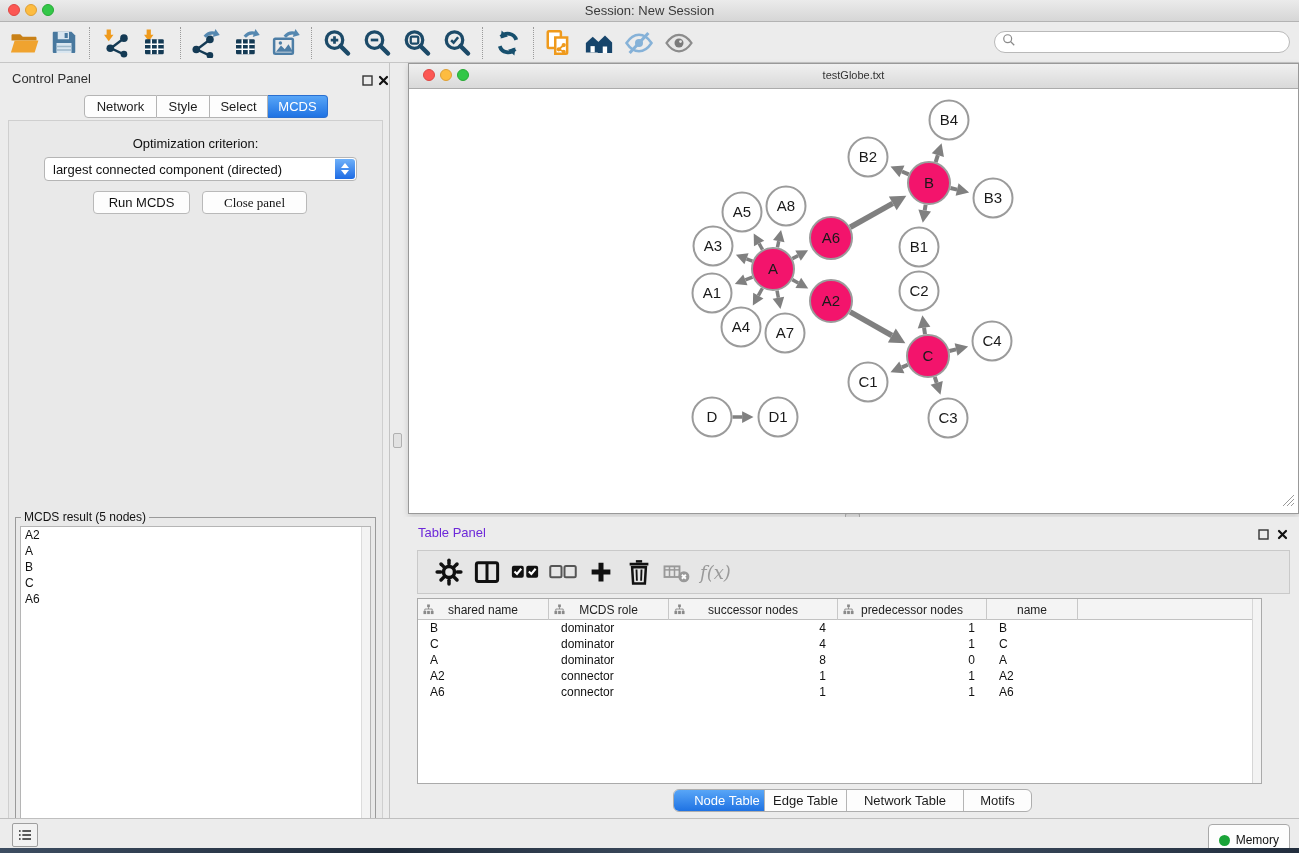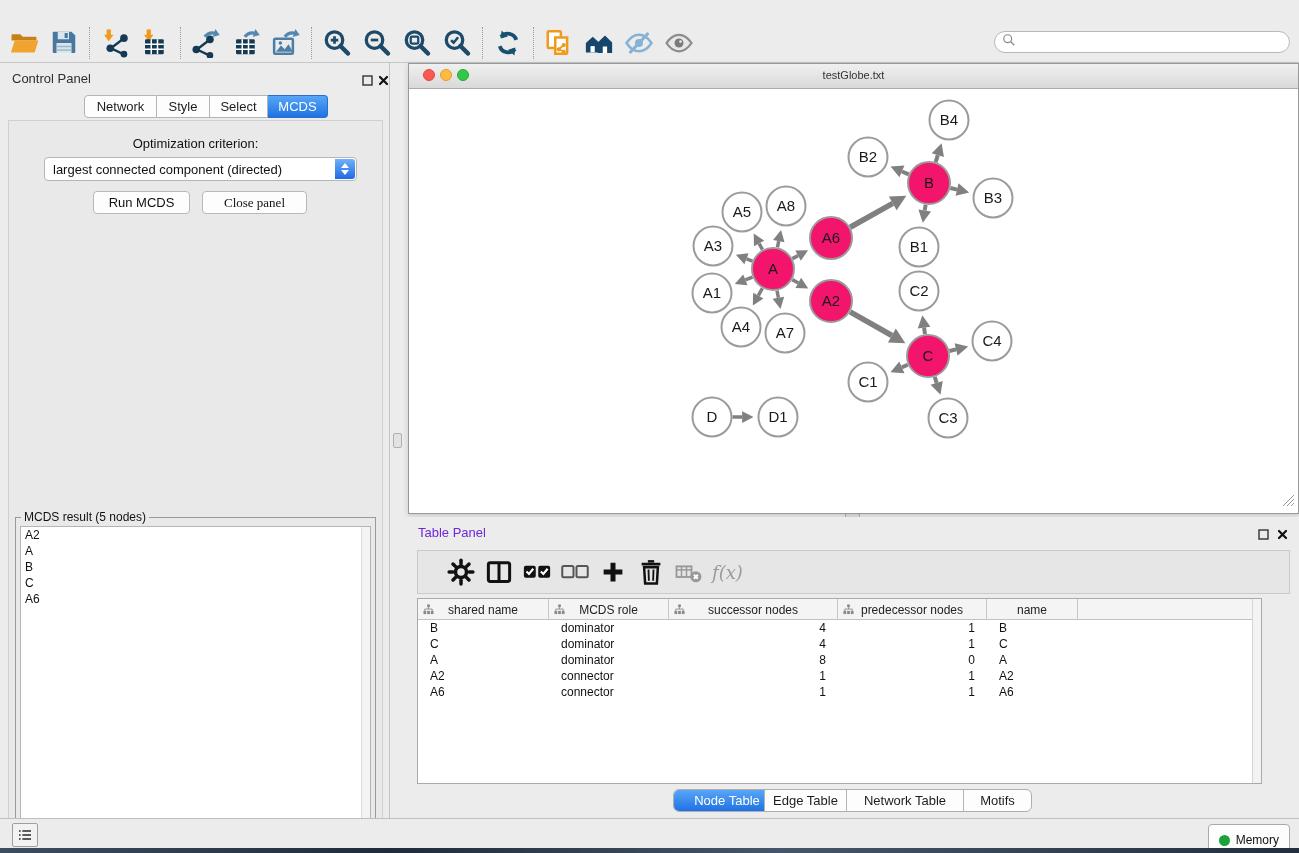--- a/index.html
+++ b/index.html
@@ -70,21 +70,21 @@
   #net-titlebar{position:absolute;left:0;top:0;right:0;height:25px;
     background:linear-gradient(#f0f0f0,#d9d9d9);border-bottom:1px solid #ababab;}
   #net-titlebar .t1{left:14px;top:5px;} #net-titlebar .t2{left:31px;top:5px;} #net-titlebar .t3{left:48px;top:5px;}
   #net-title{position:absolute;left:0;right:0;top:5px;text-align:center;font-size:11px;color:#333;}
   #net-canvas{position:absolute;left:1px;top:25px;width:887px;height:424px;background:#fff;overflow:hidden;}
   #net-resize-grip{position:absolute;right:2px;bottom:2px;}
   
   #table-panel{position:absolute;left:405px;top:517px;width:894px;height:301px;background:#ececec;}
   #tp-title{position:absolute;left:13px;top:8px;font-size:13px;color:#6d28d9;}
   #tp-toolbar{position:absolute;left:12px;top:33px;width:873px;height:44px;background:#e6e6e6;
-    border:1px solid #c9c9c9;display:flex;align-items:center;padding-left:24px;}
+    border:1px solid #c9c9c9;display:flex;align-items:center;padding-left:12px;}
   .tp-icon{width:38px;height:36px;display:flex;align-items:center;justify-content:center;cursor:default;}
   .fx-label{font-family:"DejaVu Serif",serif;font-style:italic;font-size:18px;color:#9a9a9a;padding-left:4px;}
   #tbl{position:absolute;left:12px;top:81px;width:845px;height:186px;background:#fff;border:1px solid #aaa;}
   #tbl-header{position:absolute;left:0;top:0;right:9px;height:21px;display:flex;
     background:#f4f4f4;border-bottom:1px solid #c2c2c2;}
   .th{position:relative;height:21px;border-right:1px solid #c8c8c8;display:flex;
     align-items:center;justify-content:center;font-size:12px;color:#222;}
   .th .hier{position:absolute;left:5px;top:5px;}
   #tbl-body{position:absolute;left:0;top:21px;right:9px;bottom:0;overflow:hidden;}
   .tr{display:flex;height:16px;align-items:center;}
@@ -105,20 +105,26 @@
     border:1px solid #a9a9a9;border-radius:4px;display:flex;align-items:center;gap:6px;font-size:12px;color:#111;}
   #memory-dot{width:11px;height:11px;border-radius:50%;}
   #bottom-strip{position:absolute;left:0;top:848px;width:1299px;height:5px;
     background:linear-gradient(90deg,#3d4d61,#1f2b3a 30%,#46566a 60%,#222e3e);}
 </style>
 </head>
 <body>
 
 <div id="root">
 
+  <div id="main-titlebar">
+    <span class="tl red t1"></span>
+    <span class="tl yellow t2"></span>
+    <span class="tl green t3"></span>
+    <div id="main-title">Session: New Session</div>
+  </div>
 
   <div id="main-toolbar">
       <span class="tb-icon">
         <svg viewBox="0 0 24 24" width="30" height="30">
           <path d="M2 6c0-.6.4-1 1-1h6l2 2h10c.6 0 1 .4 1 1v2H2z" fill="#c98117"></path>
           <path d="M1.5 19.5 4.5 10h19l-3 9.5z" fill="#f0a32f"></path>
         </svg>
       </span>
       <span class="tb-icon">
         <svg viewBox="0 0 24 24" width="30" height="30">

